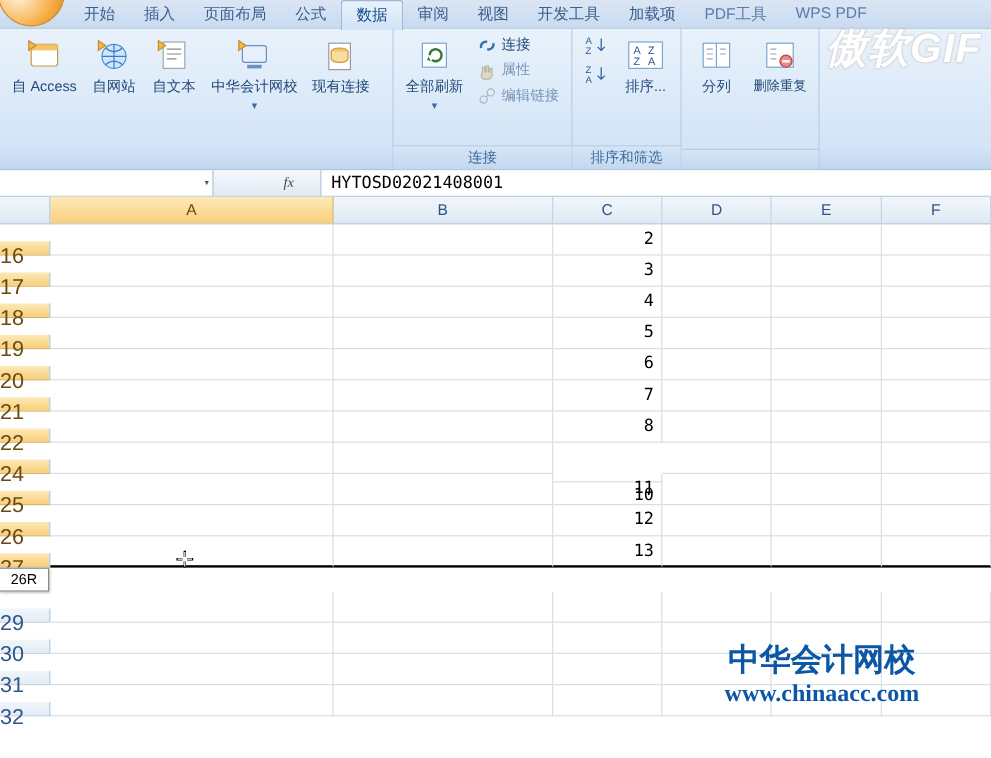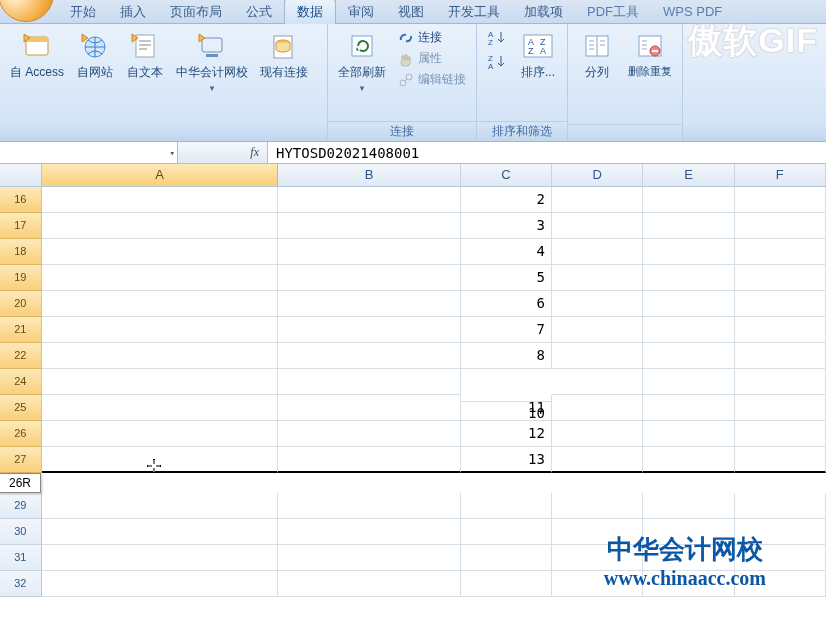--- a/index.html
+++ b/index.html
@@ -6,21 +6,21 @@
   body {
     font-family: "Microsoft YaHei", SimSun, Arial, sans-serif;
     font-size: 12px;
     width: 826px; height: 632px;
     background: #fff;
     overflow: hidden;
     position: relative;
   }
   
   .tabs {
-    display: flex; align-items: center;
+    display: flex; align-items: flex-start;
     background: linear-gradient(#dbe6f4, #c9dbf0);
     height: 24px;
     border-bottom: 1px solid #9fb8d7;
     padding-left: 58px;
   }
   .office-btn {
     position: absolute; left: -2px; top: -18px;
     width: 56px; height: 40px;
     border-radius: 0 0 28px 28px;
     background: radial-gradient(circle at 30% 30%, #fff7e6, #f7b24a 60%, #d9841c);
@@ -100,21 +100,21 @@
     position: relative;
     font-family: SimSun, monospace;
   }
   .name-box::after {
     content: "▾"; position: absolute; right: 2px; font-size: 9px; color: #555;
   }
   .fx-btn {
     width: 90px; height: 100%;
     border-right: 1px solid #aabfd6;
     display: flex; align-items: center; justify-content: flex-end;
-    padding-right: 8px;
+    padding-right: 22px;
     font-style: italic; font-family: "Times New Roman", serif;
     color: #4a4a4a;
     background: linear-gradient(#f5f9fd,#e0eaf4);
   }
   .formula-input {
     flex: 1; height: 100%;
     background: #fff; border: none;
     padding: 0 8px;
     font-family: SimSun, monospace;
     font-size: 14px;
@@ -146,23 +146,23 @@
     color: #6a4a10;
     border-right-color: #d8b666;
   }
   .rows { }
   .row { display: flex; height: 26px; }
   .row-h {
     width: 42px;
     background: linear-gradient(#f2f6fb,#e3ecf6);
     border-right: 1px solid #b5c7db;
     border-bottom: 1px solid #c6d4e3;
-    text-align: center;
-    color: #2f5686; font-size: 11px;
+    color: #2f5686; font-size: 18px;
     line-height: 25px;
+    margin-top: 14px;
   }
   .row-h.sel {
     background: linear-gradient(#fde9b8,#f9cf7b);
     color: #6a4a10;
     border-bottom-color: #d8b666;
   }
   .cell {
     border-right: 1px solid #d6dee7;
     border-bottom: 1px solid #d6dee7;
     padding: 0 6px;
@@ -176,21 +176,21 @@
   .edit-row-h {
     width: 42px; height: 20px;
     background: #fff; border: 1px solid #888;
     box-shadow: 1px 1px 2px rgba(0,0,0,.25);
     font-size: 12px; text-align: center; line-height: 18px;
     position: absolute; left: -1px;
   }
   
   .wm-gif {
     position: absolute; top: 18px; right: 8px;
-    font-size: 34px; font-weight: 800; 
+    font-size: 34px; font-weight: 800; font-style: italic;
     color: #fff; text-shadow: 0 0 4px rgba(255,255,255,.8), 0 0 2px #777;
     font-family: "Arial Black", sans-serif;
     letter-spacing: 1px;
     pointer-events: none;
   }
   .wm-brand {
     position: absolute; right: 60px; bottom: 42px;
     text-align: center; pointer-events: none;
   }
   .wm-brand .cn {

